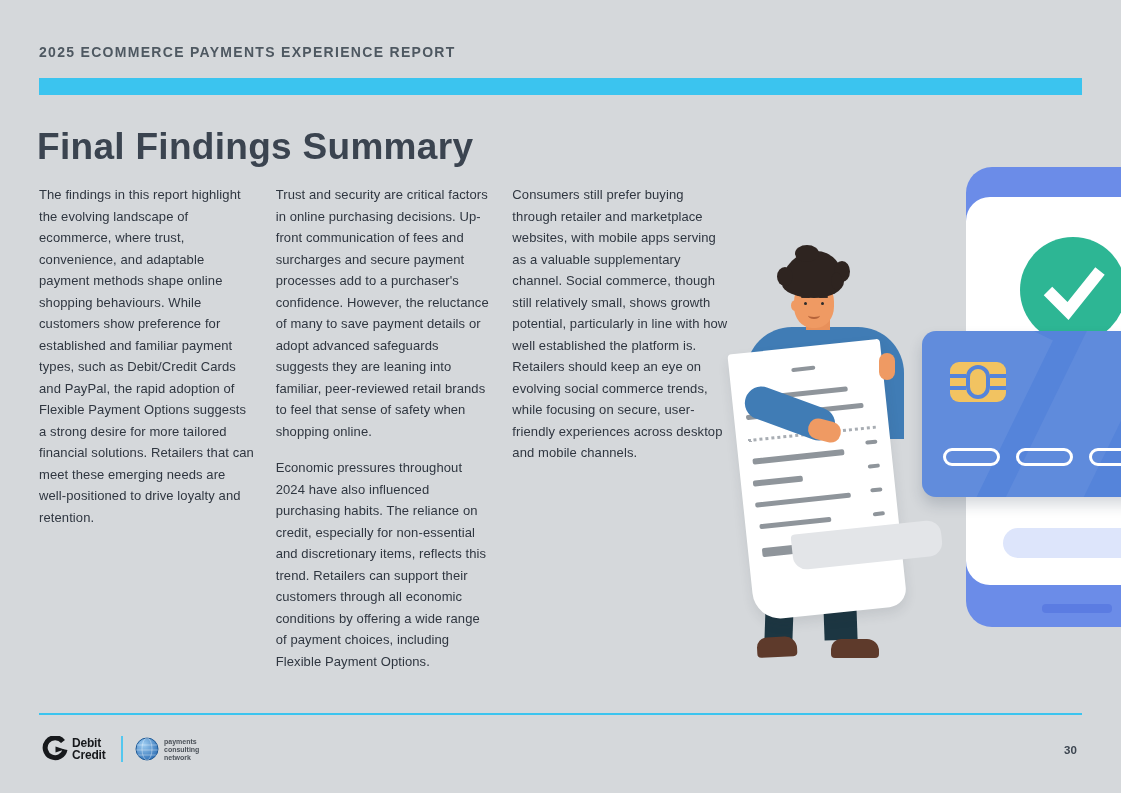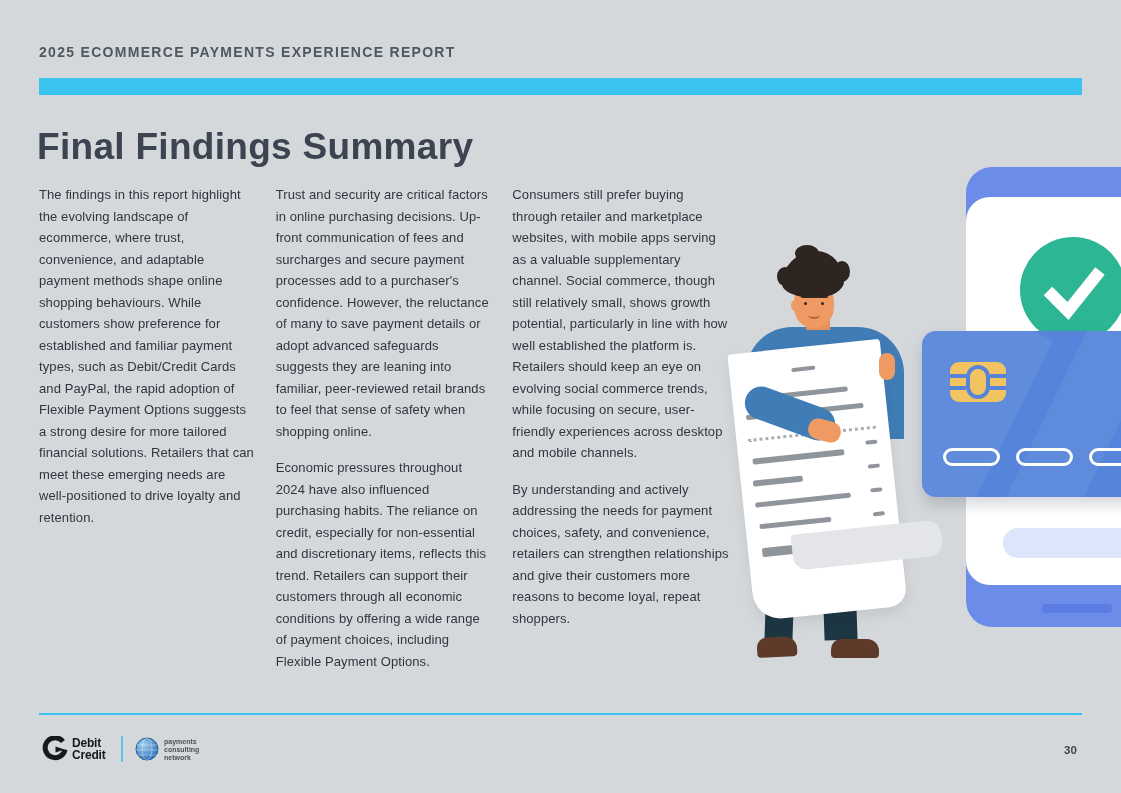--- a/index.html
+++ b/index.html
@@ -140,21 +140,20 @@
   <div class="abs cols">
     <div class="col">
       <p class="body-text">The findings in this report highlight the evolving landscape of ecommerce, where trust, convenience, and adaptable payment methods shape online shopping behaviours. While customers show preference for established and familiar payment types, such as Debit/Credit Cards and PayPal, the rapid adoption of Flexible Payment Options suggests a strong desire for more tailored financial solutions. Retailers that can meet these emerging needs are well-positioned to drive loyalty and retention.</p>
     </div>
     <div class="col">
       <p class="body-text">Trust and security are critical factors in online purchasing decisions. Up-front communication of fees and surcharges and secure payment processes add to a purchaser's confidence. However, the reluctance of many to save payment details or adopt advanced safeguards suggests they are leaning into familiar, peer-reviewed retail brands to feel that sense of safety when shopping online.</p>
       <p class="body-text">Economic pressures throughout 2024 have also influenced purchasing habits. The reliance on credit, especially for non-essential and discretionary items, reflects this trend. Retailers can support their customers through all economic conditions by offering a wide range of payment choices, including Flexible Payment Options.</p>
     </div>
     <div class="col">
       <p class="body-text">Consumers still prefer buying through retailer and marketplace websites, with mobile apps serving as a valuable supplementary channel. Social commerce, though still relatively small, shows growth potential, particularly in line with how well established the platform is. Retailers should keep an eye on evolving social commerce trends, while focusing on secure, user-friendly experiences across desktop and mobile channels.</p>
-      <p class="body-text">By understanding and actively addressing the needs for payment choices, safety, and convenience, retailers can strengthen relationships and give their customers more reasons to become loyal, repeat shoppers.</p>
     </div>
   </div>
 
   <div>
     <div class="abs illu-frame z1"></div>
     <div class="abs illu-screen z2"></div>
     <div class="abs illu-lavender z3"></div>
     <div class="abs illu-homebar z2"></div>
 
     <div class="abs success-circle z4">

